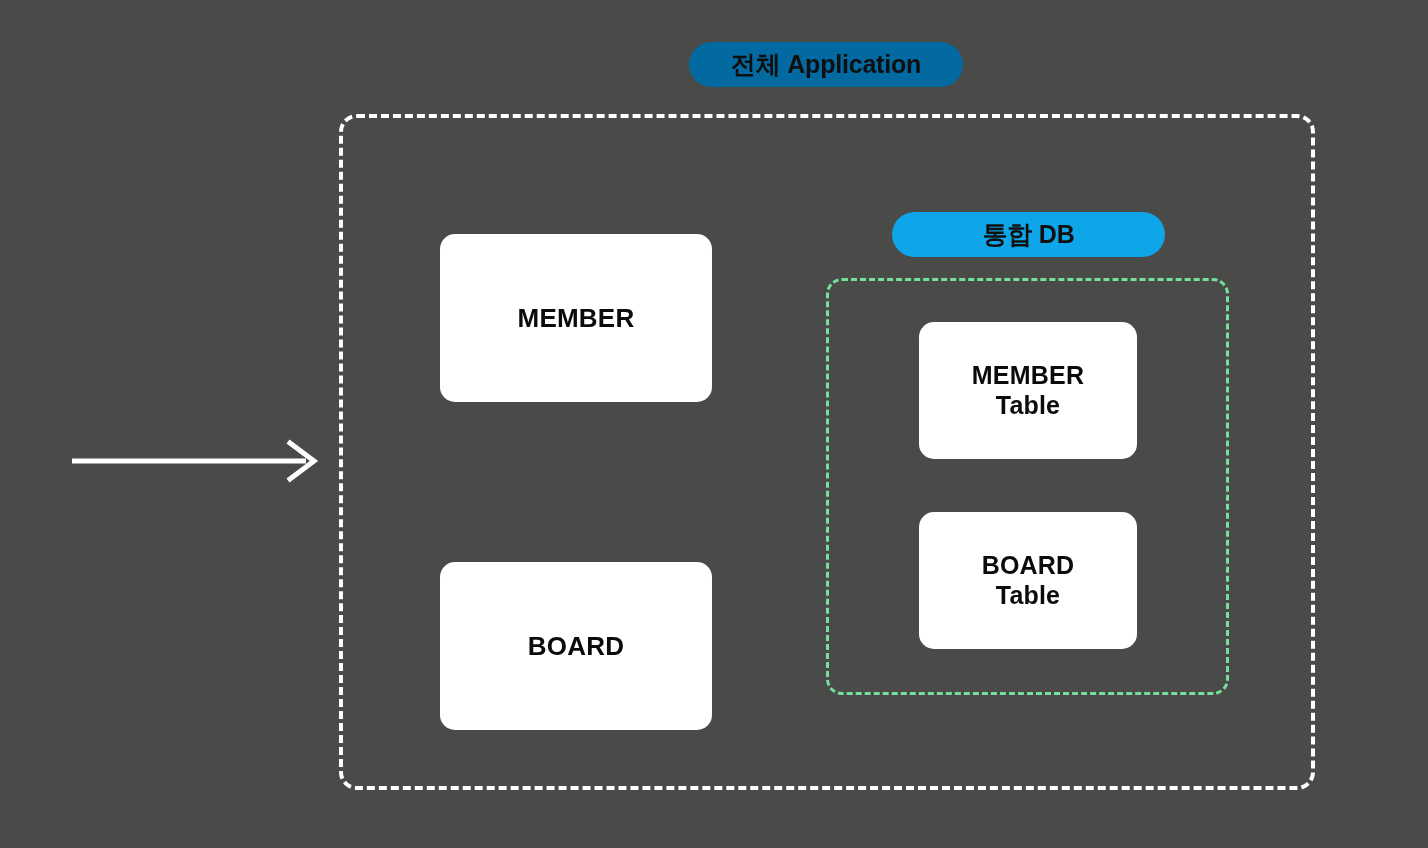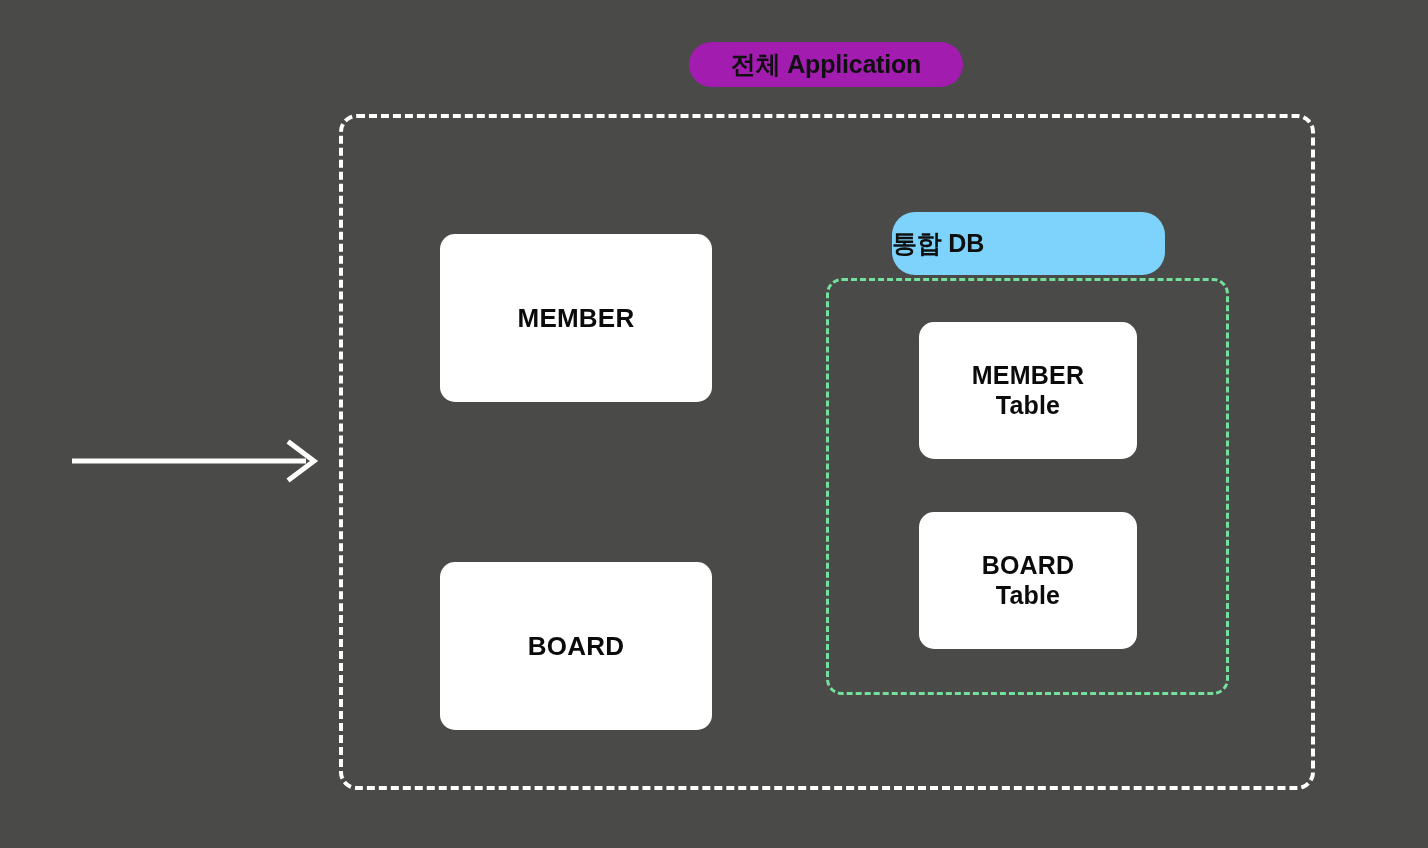--- a/index.html
+++ b/index.html
@@ -20,21 +20,21 @@
     inset: 0;
   }
 
   
   .title-pill {
     position: absolute;
     left: 689px;
     top: 42px;
     width: 274px;
     height: 45px;
-    background: #a21caf;
+    background: #0369a1;
     border-radius: 23px;
     display: flex;
     align-items: center;
     justify-content: center;
     color: #0f0f0f;
     font-size: 25px;
     font-weight: bold;
     letter-spacing: -0.2px;
     z-index: 5;
   }
@@ -76,25 +76,26 @@
     width: 272px;
     height: 168px;
   }
 
   
   .db-pill {
     position: absolute;
     left: 892px;
     top: 212px;
     width: 273px;
-    height: 63px;
-    background: #7dd3fc;
+    height: 45px;
+    background: #0ea5e9;
     border-radius: 23px;
     display: flex;
     align-items: center;
+    justify-content: center;
     color: #0f0f0f;
     font-size: 25px;
     font-weight: bold;
     letter-spacing: -0.2px;
     z-index: 5;
   }
 
   
   .db-boundary {
     position: absolute;

